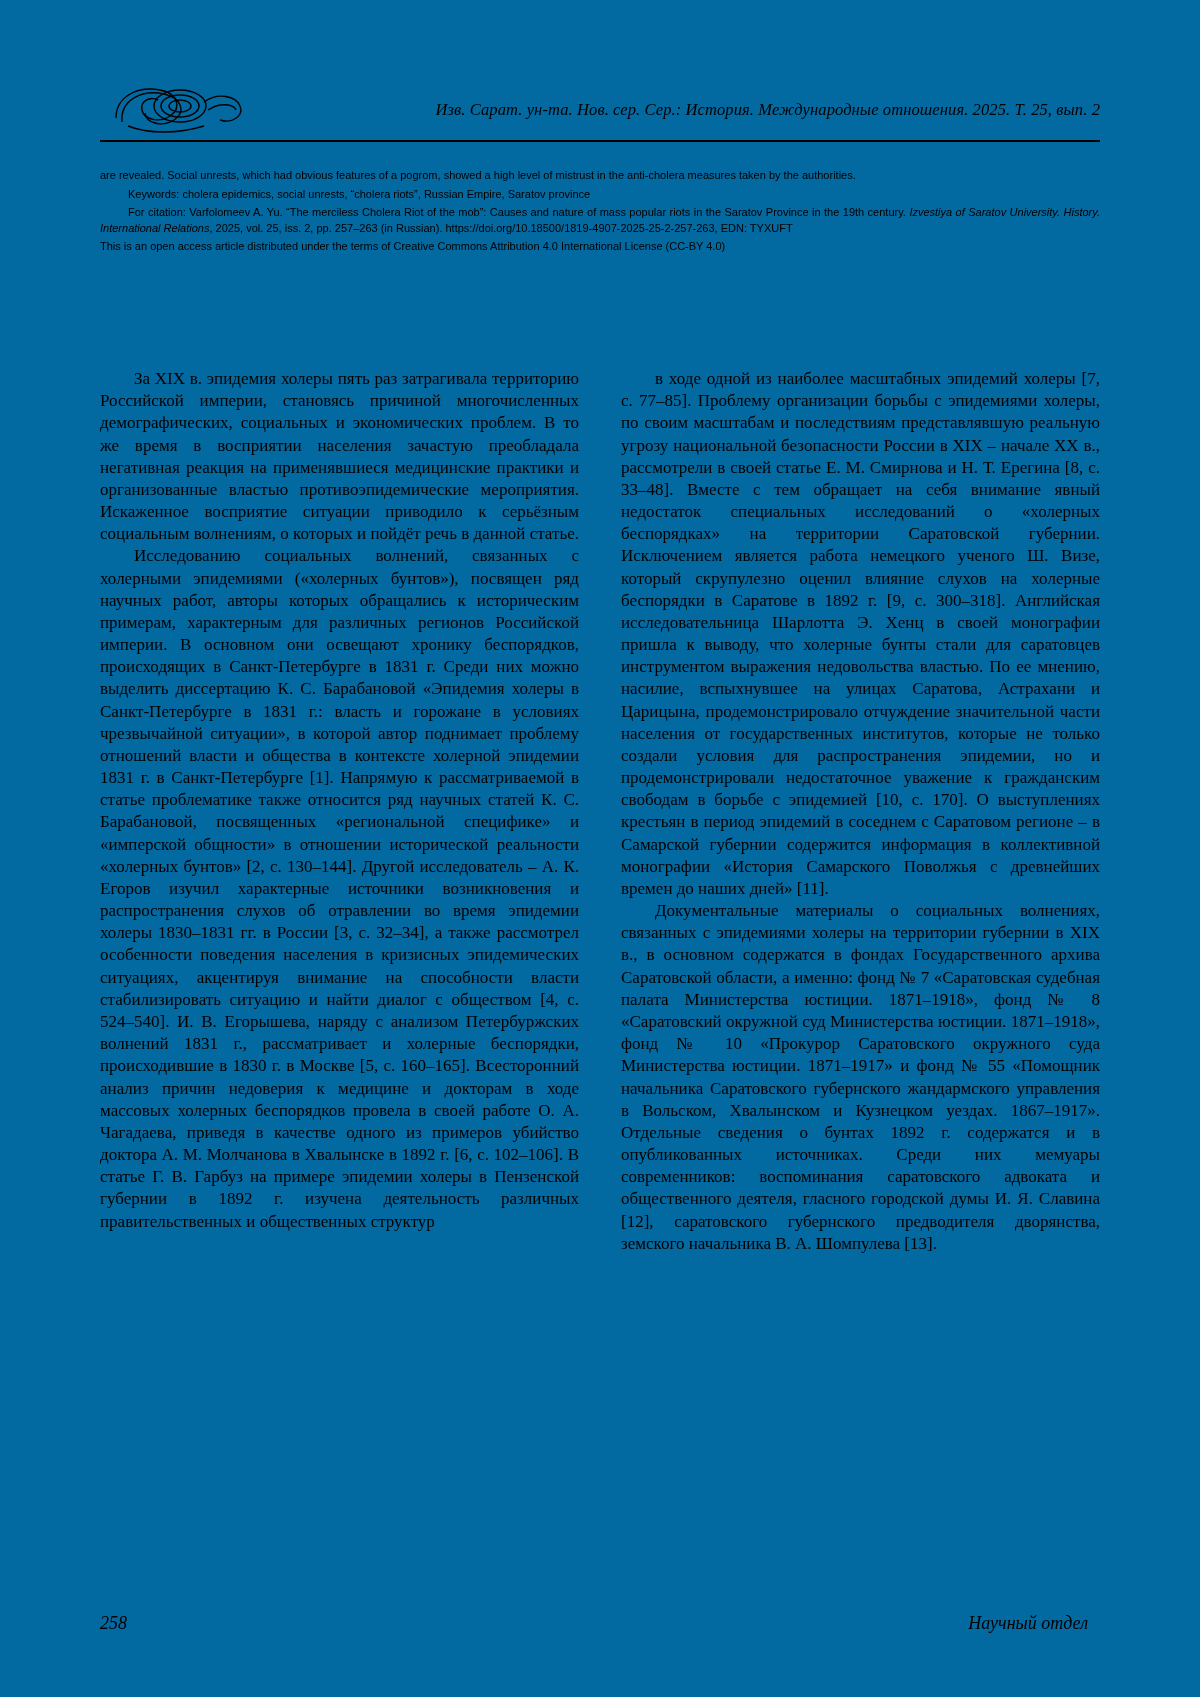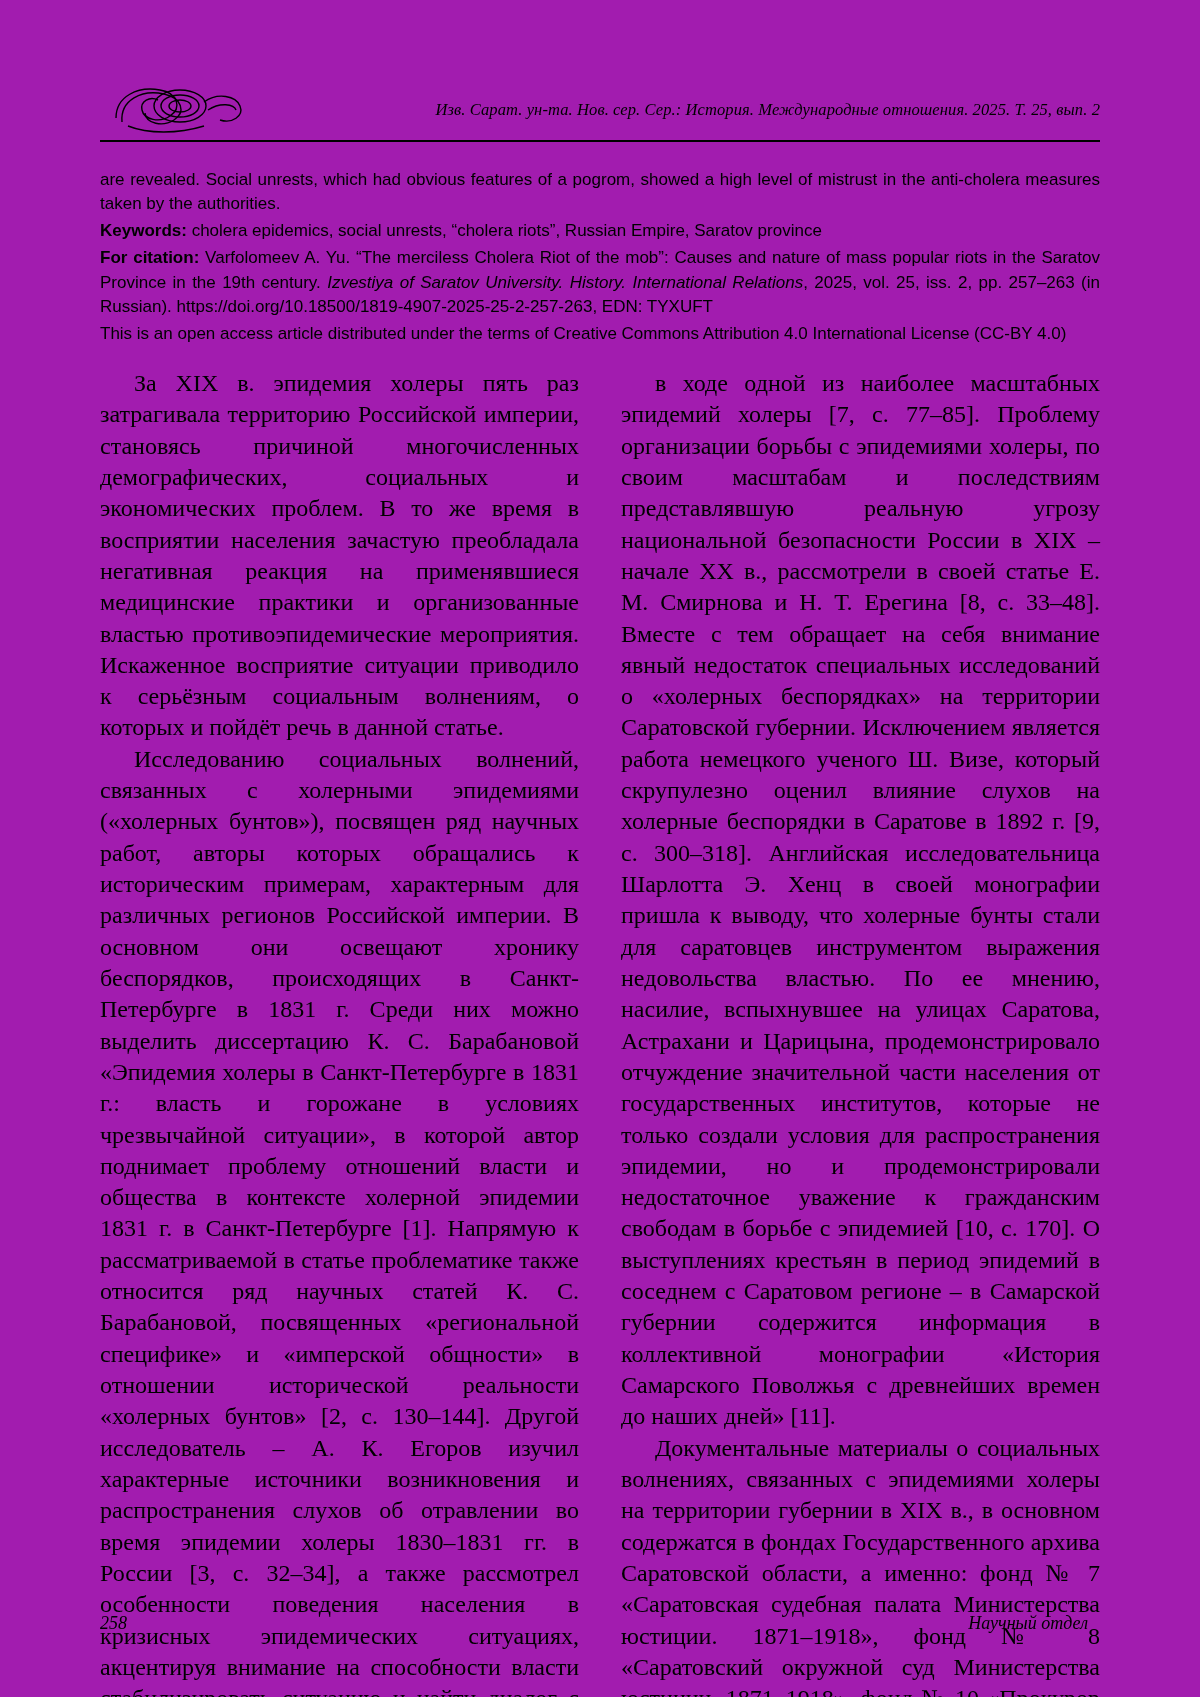--- a/index.html
+++ b/index.html
@@ -5,21 +5,21 @@
   html, body {
     margin: 0;
     padding: 0;
     background: #ffffff;
   }
   .page {
     position: relative;
     width: 1200px;
     height: 1697px;
     margin: 0 auto;
-    background: #a21caf;
+    background: #0369a1;
     box-sizing: border-box;
     font-family: "Liberation Serif", serif;
     color: #000000;
     padding-left: 36px;
   }
   
   .page-header {
     position: absolute;
     top: 78px;
     left: 100px;
@@ -51,47 +51,48 @@
     width: 150px;
     height: 60px;
   }
   
   .abstract {
     position: absolute;
     top: 168px;
     left: 100px;
     right: 100px;
     font-family: "Liberation Sans", sans-serif;
-    font-size: 17px;
+    font-size: 11px;
     line-height: 1.42;
     text-align: justify;
   }
   .abstract p {
     margin: 0 0 3px 0;
   }
   .abstract .lead-in {
-    font-weight: bold;
+    font-weight: normal;
+    margin-left: 28px;
   }
   .abstract .ital {
     font-style: italic;
   }
   
   .columns {
     position: absolute;
     top: 368px;
     left: 100px;
     right: 100px;
     bottom: 120px;
     display: flex;
     gap: 42px;
   }
   .col {
     width: 479px;
     font-family: "Liberation Serif", serif;
-    font-size: 24px;
+    font-size: 17px;
     line-height: 1.305;
     text-align: justify;
     text-justify: inter-word;
     hyphens: none;
   }
   .col p {
     margin: 0;
     text-indent: 34px;
   }
   

